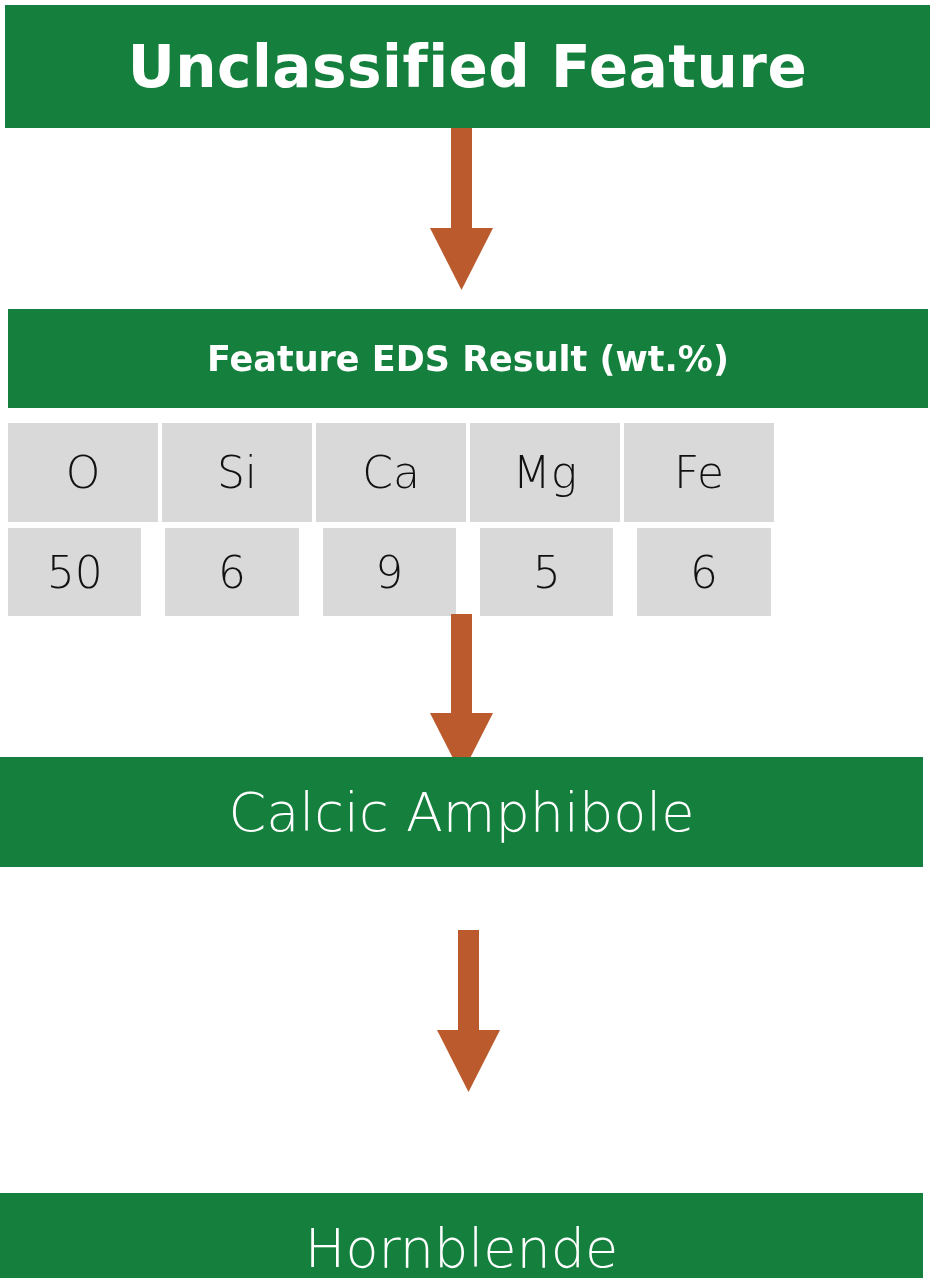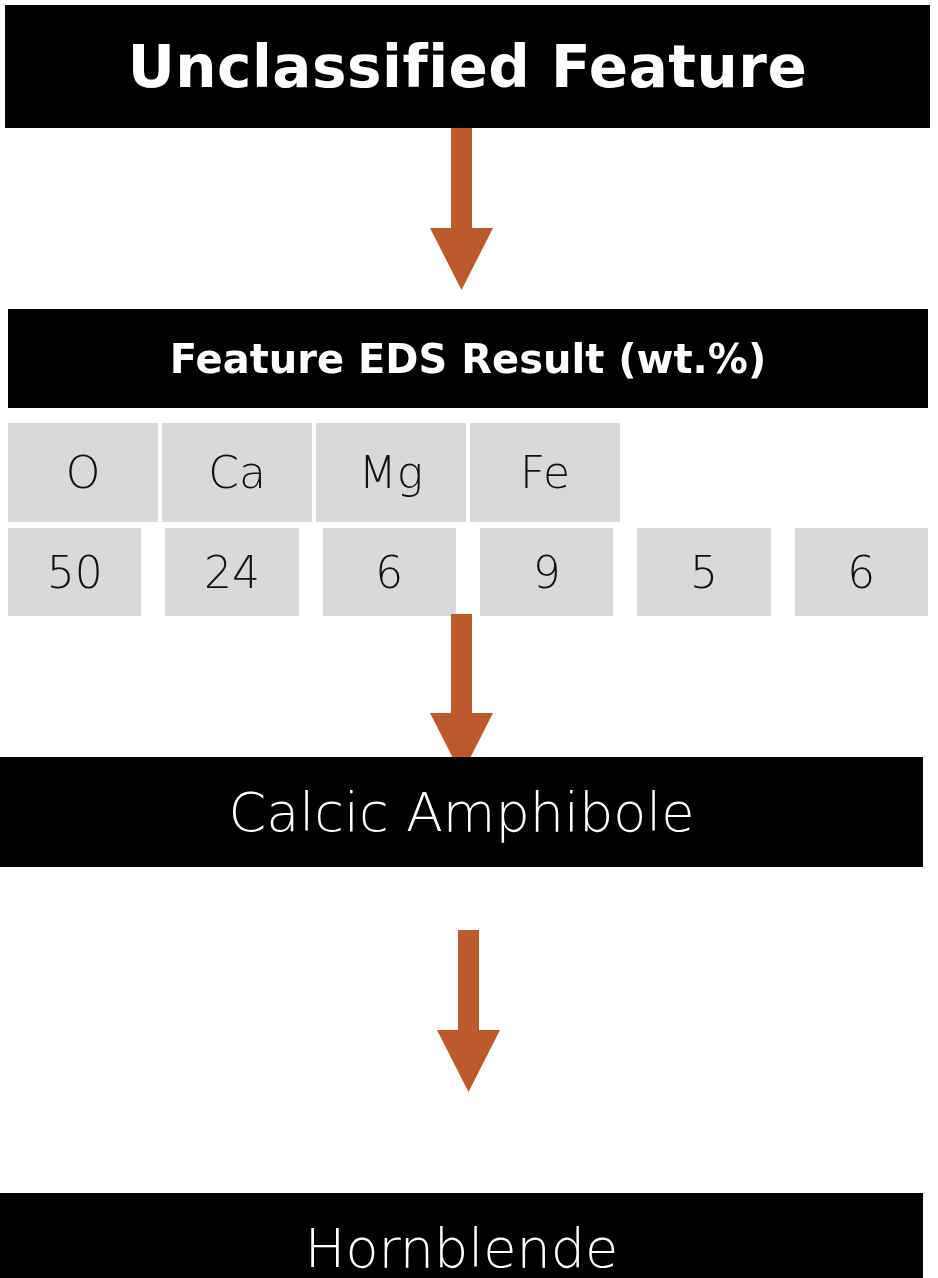--- a/index.html
+++ b/index.html
@@ -1,24 +1,24 @@
 <!DOCTYPE html>
 <html><head>
 <meta charset="utf-8">
 <style>
   html, body { margin: 0; padding: 0; background: #ffffff; }
   body { width: 938px; height: 1278px; position: relative; overflow: hidden;
          font-family: "DejaVu Sans", sans-serif; }
-  .box { position: absolute; background: #000000; color: #ffffff;
+  .box { position: absolute; background: #15803d; color: #ffffff;
          display: flex; align-items: center; justify-content: center;
          box-sizing: border-box; }
   #top-box { left: 5px; top: 5px; width: 925px; height: 123px;
              font-size: 58px; font-weight: bold; letter-spacing: 0.5px; }
   #eds-header { left: 8px; top: 309px; width: 920px; height: 99px;
-                font-size: 40px; font-weight: bold; }
+                font-size: 35px; font-weight: bold; }
   #calcic-box { left: 0px; top: 757px; width: 923px; height: 110px;
                 font-size: 54px; font-weight: 300; }
   #hornblende-box { left: 0px; top: 1145px; width: 923px; height: 110px;
                     font-size: 54px; font-weight: 300; margin-top: 48px; }
   .grid { position: absolute; left: 8px; width: 920px; display: grid;
           grid-template-columns: repeat(6, 1fr); column-gap: 4px; }
   #row-elements { top: 423px; height: 99px; }
   #row-values { top: 528px; height: 88px; gap: 24px; }
   .cell { background: #d9d9d9; color: #111111; display: flex;
           align-items: center; justify-content: center;
@@ -36,28 +36,28 @@
   <rect x="21" y="0" width="21" height="100" fill="#bb5a2d"></rect>
   <polygon points="0,100 63,100 31.5,162" fill="#bb5a2d"></polygon>
 </svg>
 
 <div id="eds-header" class="box">
   <span>Feature EDS Result (wt.%)</span>
 </div>
 
 <div id="row-elements" class="grid">
   <div class="cell">O</div>
+  <div class="cell">Si</div>
   <div class="cell">Ca</div>
   <div class="cell">Mg</div>
   <div class="cell">Fe</div>
 </div>
 
 <div id="row-values" class="grid">
   <div class="cell">50</div>
-  <div class="cell">24</div>
   <div class="cell">6</div>
   <div class="cell">9</div>
   <div class="cell">5</div>
   <div class="cell">6</div>
 </div>
 
 <svg class="arrow" style="left:430px; top:614px;" width="64" height="162" viewBox="0 0 64 162">
   <rect x="21" y="0" width="21" height="99" fill="#bb5a2d"></rect>
   <polygon points="0,99 63,99 31.5,161" fill="#bb5a2d"></polygon>
 </svg>

